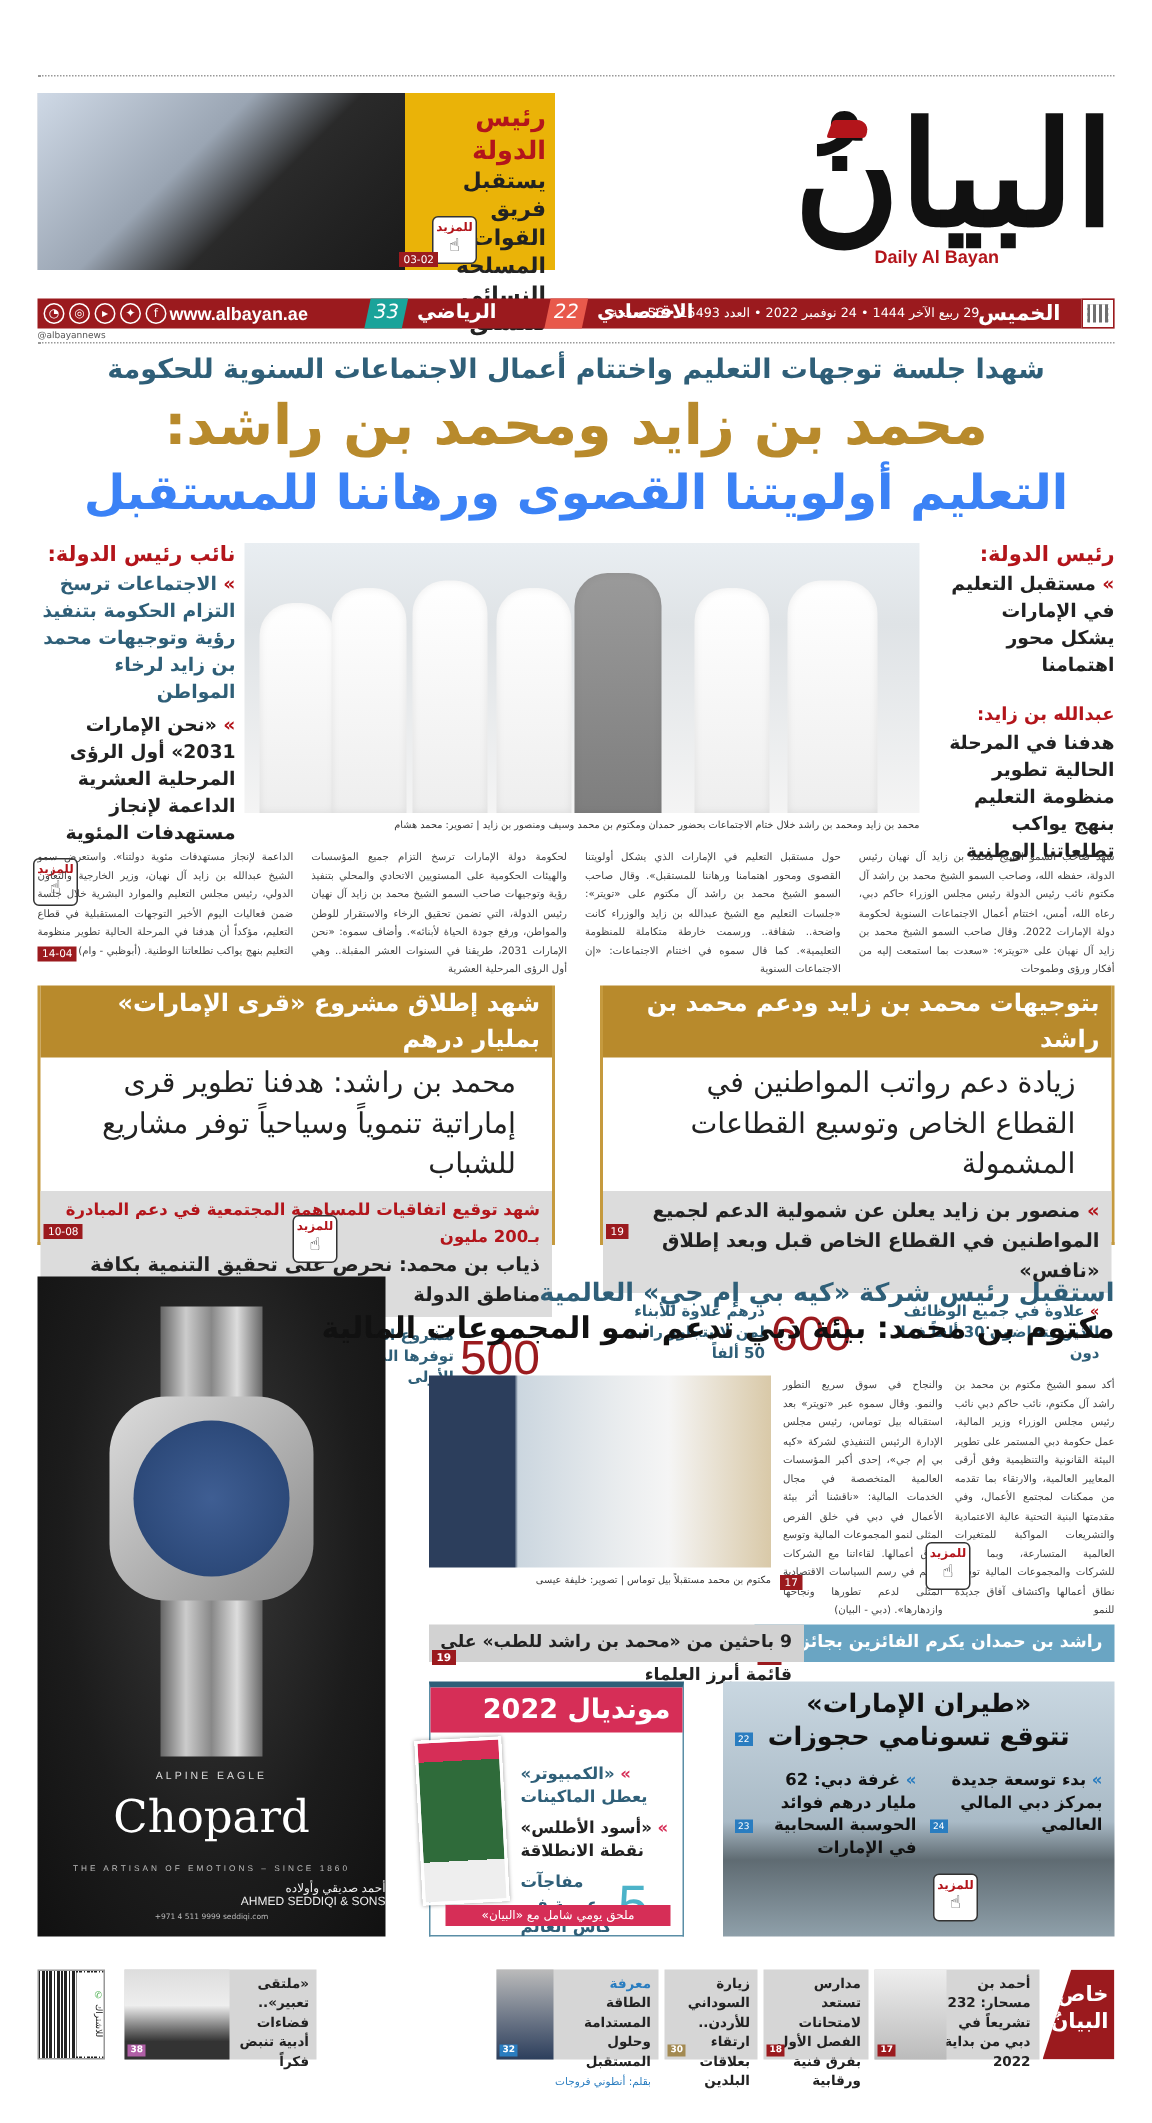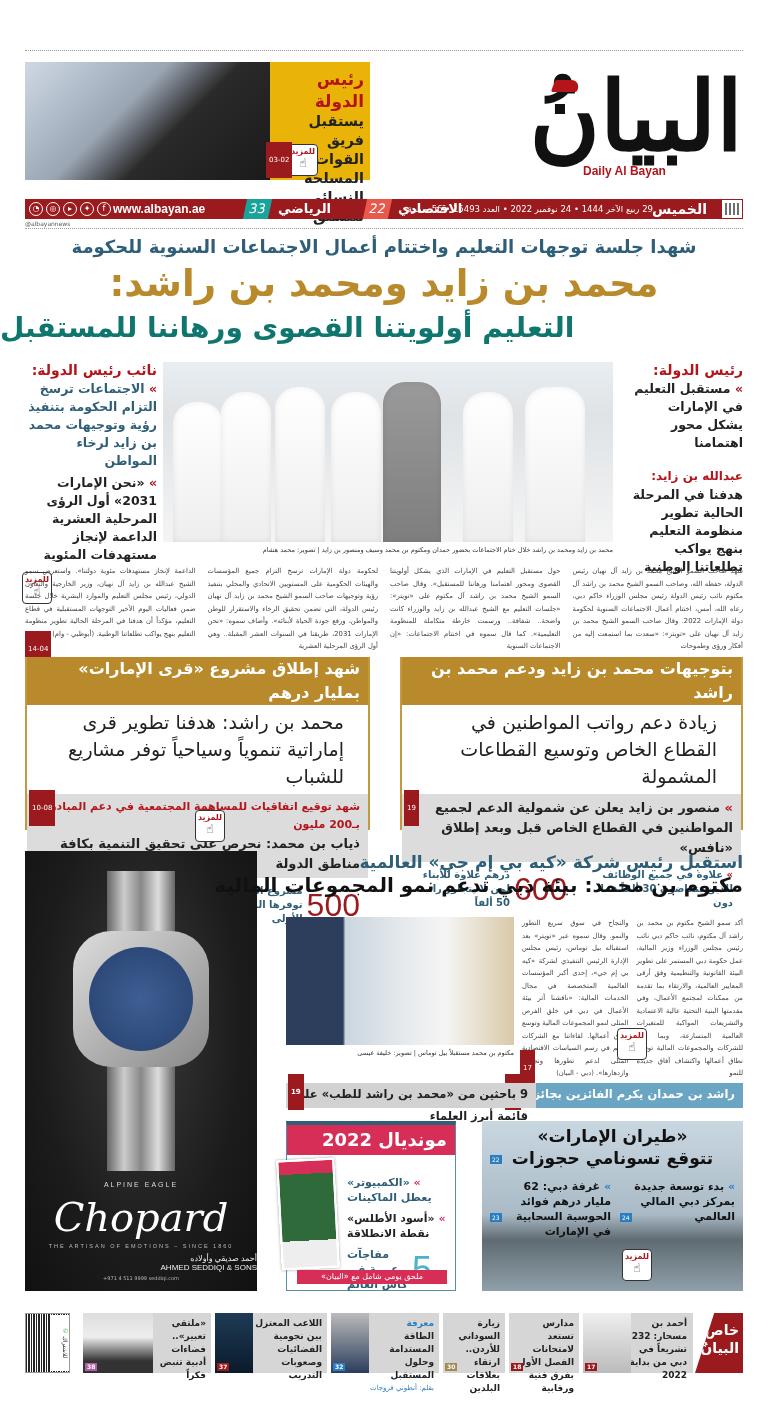--- a/index.html
+++ b/index.html
@@ -11,39 +11,39 @@
 .logo-ar{position:absolute;right:0;top:0;font-family:"DejaVu Serif",serif;font-size:96px;font-weight:bold;color:#111;line-height:110px;letter-spacing:-4px}
 .logo-mark{position:absolute;left:140px;top:18px;width:26px;height:12px;background:#b3151b;border-radius:2px 10px 2px 2px;transform:skewX(-20deg)}
 .logo-en{position:absolute;left:170px;top:102px;font-family:"Liberation Sans",sans-serif;font-weight:bold;font-size:12px;color:#b3151b;direction:ltr}
 .topad{position:absolute;left:25px;top:62px;width:345px;height:118px;background:#ddd;display:flex;flex-direction:row}
 .topad-text{width:100px;padding:6px 6px;text-align:right;background:#eab308;position:relative}
 .topad-title{color:#b3151b;font-weight:bold;font-size:17px;line-height:22px}
 .topad-sub{font-weight:bold;font-size:14.5px;line-height:19px;color:#222}
 .topad-photo{flex:1;background:linear-gradient(135deg,#cfd9e6 0%,#9aa5b3 40%,#2a2a2a 60%,#1a1a1a 100%)}
 .more-btn{position:absolute;width:30px;height:32px;background:#fff;border:1.5px solid #333;border-radius:4px;text-align:center;font-size:8px;font-weight:bold;color:#b3151b;padding-top:2px}
 .more-btn .hand{display:block;font-size:12px;color:#333;line-height:14px}
-.pg-tag{position:absolute;background:#9b1a1e;color:#fff;font-size:7px;padding:13px 3px;line-height:10px;direction:ltr}
+.pg-tag{position:absolute;background:#9b1a1e;color:#fff;font-size:7px;padding:0 3px;line-height:10px;direction:ltr}
 
 .redbar{position:absolute;left:25px;right:25px;top:199px;height:20px;background:#9b1a1e;color:#fff;display:flex;align-items:center;font-size:9px}
 .qr{position:absolute;right:0;top:0;width:22px;height:20px;background:#fff;border:1px solid #9b1a1e}
 .qr::after{content:"";position:absolute;inset:3px;background:repeating-linear-gradient(90deg,#333 0 2px,#fff 2px 4px),repeating-linear-gradient(0deg,#333 0 2px,#fff 2px 4px);opacity:.7}
 .day{position:absolute;right:36px;top:0;font-weight:bold;font-size:14px;line-height:20px}
 .dateline{position:absolute;right:90px;top:0;line-height:20px;font-size:8.5px}
 .sec1{position:absolute;left:340px;top:0;line-height:20px;font-weight:bold;font-size:13px}
 .sec1 .num{background:#e8594b;padding:0 4px;margin-right:4px;font-weight:normal;display:inline-block;height:20px;transform:skewX(-12deg)}
 .sec2{position:absolute;left:220px;top:0;line-height:20px;font-weight:bold;font-size:13px}
 .sec2 .num{background:#1aa39a;padding:0 4px;margin-right:4px;font-weight:normal;display:inline-block;height:20px;transform:skewX(-12deg)}
 .site{position:absolute;left:88px;top:0;line-height:20px;font-family:"Liberation Sans",sans-serif;font-weight:bold;font-size:12px;direction:ltr}
 .socials{position:absolute;left:4px;top:3px;display:flex;gap:3px;direction:ltr}
 .soc{width:14px;height:14px;border:1.5px solid #fff;border-radius:50%;font-size:8px;line-height:11px;text-align:center;color:#fff}
 .handle{position:absolute;left:25px;top:220px;font-size:6px;color:#555;direction:ltr}
 
 .kicker{position:absolute;left:0;right:0;top:236px;text-align:center;font-size:18px;font-weight:bold;color:#2f5f78}
 .h1{position:absolute;left:0;right:0;top:262px;text-align:center;font-size:37px;font-weight:bold;color:#b88a2c;line-height:44px}
-.h2{position:absolute;left:0;right:0;top:308px;text-align:left;font-size:28px;font-weight:bold;color:#0f766e;line-height:40px}
+.h2{position:absolute;left:0;right:0;top:308px;text-align:center;font-size:32px;font-weight:bold;color:#3b82f6;line-height:40px}
 
 .sideR{position:absolute;right:25px;top:360px;width:115px;text-align:right}
 .sideL{position:absolute;left:22px;top:360px;width:135px;text-align:right}
 .side-head{color:#b3151b;font-weight:bold;font-size:14px;line-height:20px}
 .side-text{font-weight:bold;font-size:12.5px;line-height:18px;color:#222}
 .side-text.teal{color:#2f5f78}
 .guill{color:#b3151b}
 .mainphoto{position:absolute;left:163px;top:362px;width:450px;height:180px;background:linear-gradient(180deg,#e9eef2 0%,#dfe3e6 30%,#f4f4f4 100%);overflow:hidden}
 .fig{position:absolute;bottom:0;width:50px;height:150px;background:linear-gradient(180deg,#fff 0%,#eee 100%);border-radius:22px 22px 0 0;box-shadow:inset 0 0 6px rgba(0,0,0,.08)}
 .fig.grey{background:linear-gradient(180deg,#9a9a9a,#7e7e7e)}
@@ -61,21 +61,21 @@
 .stats{display:flex;justify-content:space-between;padding:6px 8px;align-items:center}
 .stat{display:flex;align-items:center;gap:4px;direction:rtl}
 .bignum{font-size:32px;color:#9b1a1e;font-family:"Liberation Sans",sans-serif;line-height:34px;direction:ltr}
 .stat-t{font-size:10px;font-weight:bold;color:#2f5f78;line-height:14px;text-align:right}
 
 .ad{position:absolute;left:25px;top:851px;width:232px;height:440px;background:radial-gradient(ellipse at 50% 40%,#3a3a3a 0%,#1c1c1c 60%,#111 100%);overflow:hidden;direction:ltr}
 .watch-band{position:absolute;left:82px;top:20px;width:68px;height:300px;background:linear-gradient(90deg,#666,#ccc,#888,#ddd,#666)}
 .watch-case{position:absolute;left:48px;top:80px;width:136px;height:136px;border-radius:38px;background:linear-gradient(135deg,#ddd,#888);}
 .watch-dial{position:absolute;left:64px;top:96px;width:104px;height:104px;border-radius:50%;background:radial-gradient(circle,#3f5e93,#24406e);}
 .ad-sub{position:absolute;left:0;right:0;top:330px;text-align:center;color:#ddd;font-size:7px;letter-spacing:2px;font-family:"Liberation Sans",sans-serif}
-.ad-brand{position:absolute;left:0;right:0;top:343px;text-align:center;color:#fff;font-family:"DejaVu Serif",serif;font-style:italic;font-size:40px}
+.ad-brand{position:absolute;left:0;right:0;top:343px;text-align:center;color:#fff;font-family:"DejaVu Serif",serif;font-size:30px}
 .ad-tag{position:absolute;left:0;right:0;top:392px;text-align:center;color:#bbb;font-size:5.5px;letter-spacing:2px;font-family:"Liberation Sans",sans-serif}
 .ad-dealer{position:absolute;left:0;right:0;top:403px;text-align:right;color:#eee;font-size:8px;font-family:"Liberation Sans",sans-serif}
 .ad-contact{position:absolute;left:0;right:0;top:424px;text-align:center;color:#bbb;font-size:5px}
 
 .bkick{position:absolute;right:25px;top:852px;font-size:17px;font-weight:bold;color:#2f5f78;text-align:right}
 .bhead{position:absolute;right:25px;top:873px;font-size:20px;font-weight:bold;color:#111;text-align:right}
 .bphoto{position:absolute;left:286px;top:917px;width:228px;height:128px;background:linear-gradient(90deg,#2c3e5c 0%,#2c3e5c 25%,#cbd6df 26%,#e9ecee 55%,#f5f5f5 70%,#d9c9a8 100%)}
 .bcap{position:absolute;left:286px;top:1049px;width:228px;font-size:6.5px;text-align:right;color:#333}
 .bcols{position:absolute;left:522px;right:25px;top:917px;height:140px;display:flex;gap:8px}
 .bcol{flex:1;font-size:6.8px;line-height:12.5px;color:#444;text-align:justify}
@@ -334,25 +334,20 @@
   </div>
   <div class="tile" style="right:304px;width:108px">
     <div style="width:66px">
       <div class="blue">معرفة</div>
       <div>الطاقة المستدامة وحلول المستقبل</div>
       <div class="blue" style="font-size:7px;font-weight:normal">بقلم: أنطوني فروجات</div>
     </div>
     <div class="tphoto" style="left:0;width:38px;background:linear-gradient(180deg,#bbb,#2c3e5c)"></div>
     <span class="tnum" style="left:2px;background:#2a7dc0">32</span>
   </div>
-  <div class="tile" style="right:416px;width:112px">
-    <div style="width:70px">اللاعب المعتزل بين نجومية الفضائيات وصعوبات التدريب</div>
-    <div class="tphoto" style="left:0;width:38px;background:linear-gradient(180deg,#1d3b55,#0b1a2a)"></div>
-    <span class="tnum" style="left:2px">37</span>
-  </div>
   <div class="tile" style="right:532px;width:128px">
     <div style="width:54px">«ملتقى تعبير».. فضاءات أدبية تنبض فكراً</div>
     <div class="tphoto" style="left:0;width:70px;background:linear-gradient(180deg,#ddd,#eee 40%,#333 80%)"></div>
     <span class="tnum" style="left:2px;background:#b05fa6">38</span>
   </div>
   <div class="barcode"></div>
   <div class="abs" style="left:26px;top:2px;width:18px;height:56px;background:#fff;font-size:6px;writing-mode:vertical-rl;text-align:center;color:#222">
     <span>للاشتراك</span>
     <span style="color:#4caf50">✆</span>
   </div>

